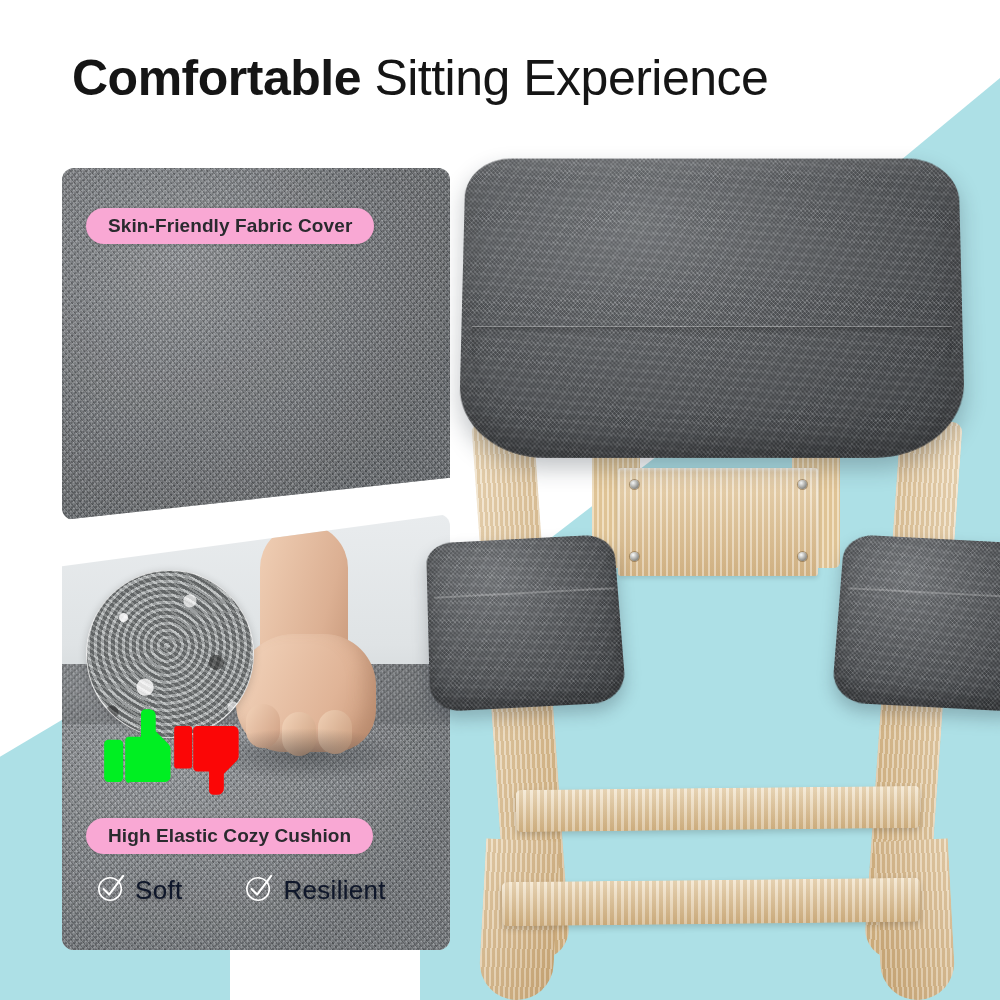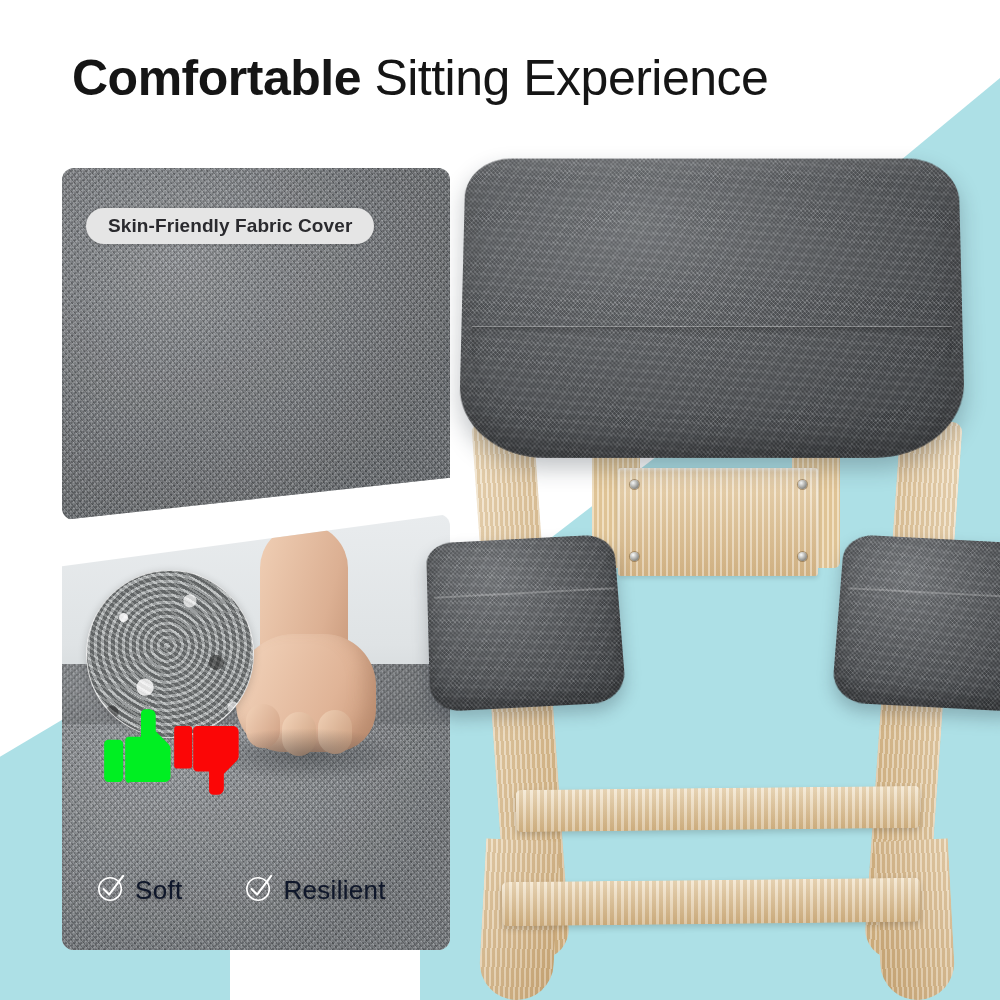--- a/index.html
+++ b/index.html
@@ -48,21 +48,21 @@
       repeating-linear-gradient(-41deg, rgba(255,255,255,.11) 0 1px, rgba(0,0,0,.12) 1px 3px, rgba(255,255,255,.04) 3px 5px),
       repeating-linear-gradient(90deg, rgba(0,0,0,.07) 0 2px, rgba(255,255,255,.07) 2px 3px),
       repeating-linear-gradient(0deg, rgba(0,0,0,.06) 0 2px, rgba(255,255,255,.06) 2px 3px),
       radial-gradient(ellipse at 30% 25%, rgba(255,255,255,.16), rgba(0,0,0,.18) 75%);
   }
   .fabric.light{background-color:#8b9095;}
 
   
   .pill{
     position:absolute;height:36px;border-radius:18px;
-    background:#e5e5e5;display:flex;align-items:center;justify-content:center;
+    background:#f9a8d4;display:flex;align-items:center;justify-content:center;
     padding:0 22px;box-shadow:0 1px 3px rgba(0,0,0,.18);
   }
   .pill span{
     font-size:19px;font-weight:700;color:#2a2a2e;letter-spacing:.1px;white-space:nowrap;
   }
 
   
   .checks{position:absolute;display:flex;gap:62px;align-items:center;}
   .check-item{display:flex;align-items:center;gap:9px;}
   .check-item .lbl{
@@ -175,20 +175,23 @@
     </svg>
   </div>
 
   <div class="thumb" style="left:42px;top:536px;width:74px;height:80px;">
     <svg viewBox="0 0 70 76" width="74" height="80" aria-hidden="true">
       <rect x="0" y="34" width="18" height="40" rx="4" fill="#00ef22"></rect>
       <path d="M24 74 H58 a5 5 0 0 0 5 -5 V42 a6 6 0 0 0 -2 -4 L49 26 V11 a6 6 0 0 0 -6 -6 h-4 a4 4 0 0 0 -4 4 v22 H24 a4 4 0 0 0 -4 4 v36 a4 4 0 0 0 4 4 Z" fill="#00ef22"></path>
     </svg>
   </div>
 
+  <div class="pill" style="left:24px;top:650px;">
+    <span>High Elastic Cozy Cushion</span>
+  </div>
 
   <div class="checks" style="left:34px;top:705px;">
     <div class="check-item">
       <span>
         <svg viewBox="0 0 32 32" width="30" height="30" aria-hidden="true">
           <circle cx="15" cy="17" r="12" fill="none" stroke="#ffffff" stroke-width="1.7"></circle>
           <path d="M8 17 L14 23 L29 3" fill="none" stroke="#ffffff" stroke-width="2.2" stroke-linecap="round" stroke-linejoin="round"></path>
         </svg>
       </span>
       <span class="lbl">Soft</span>

